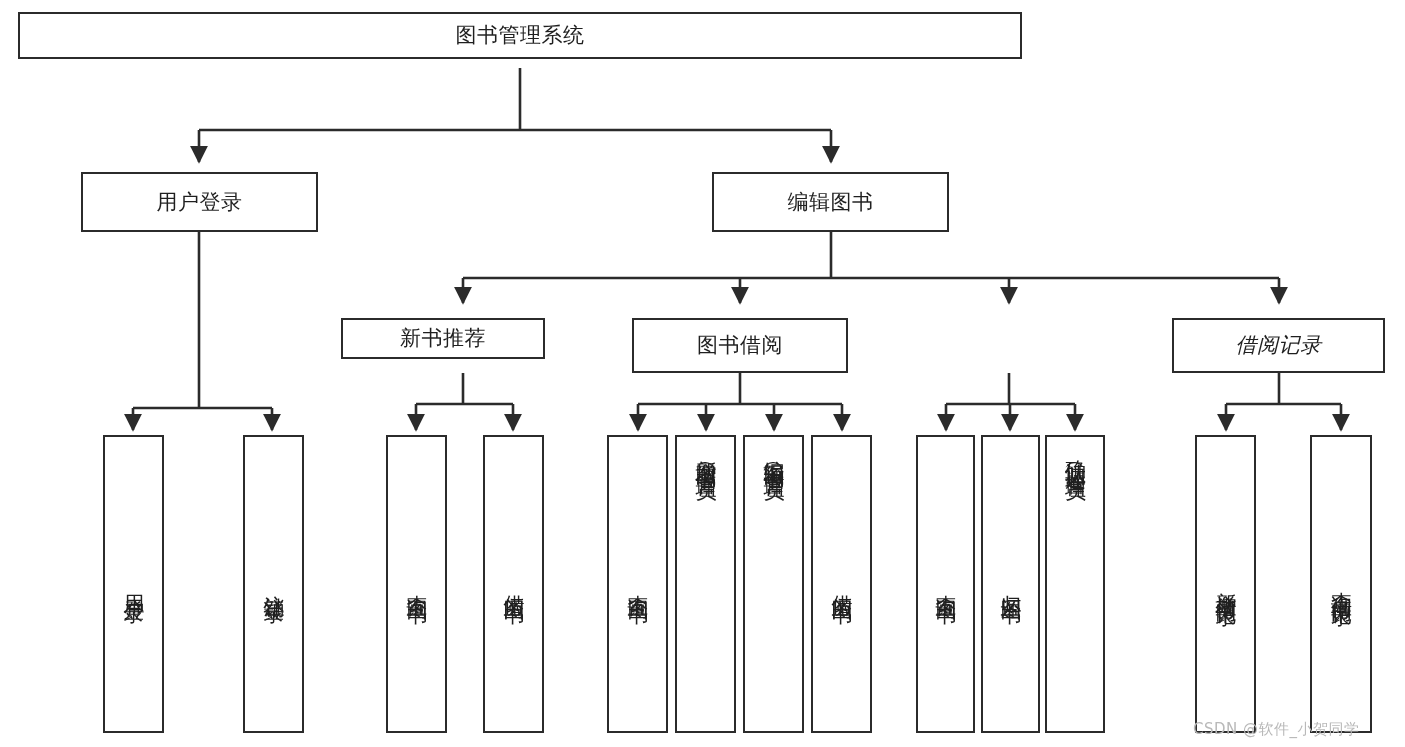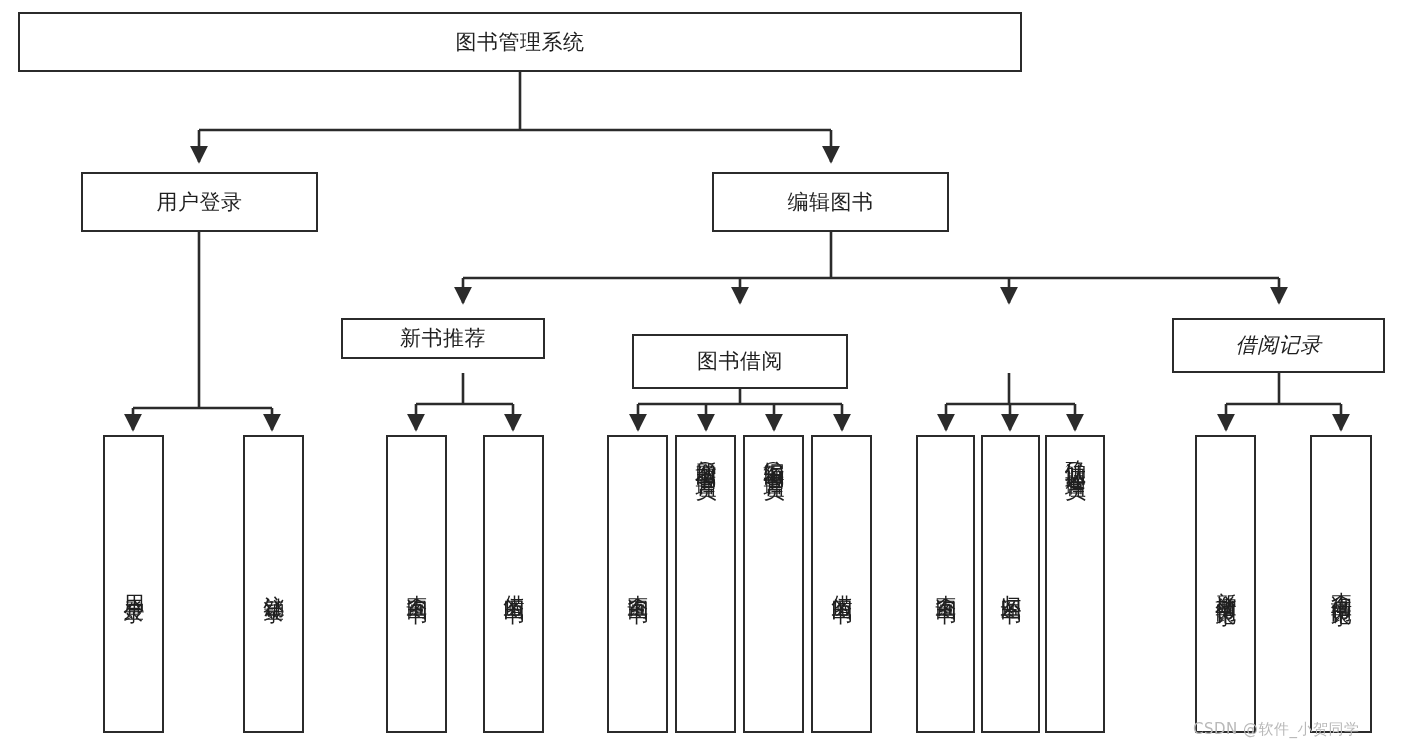--- a/index.html
+++ b/index.html
@@ -118,35 +118,35 @@
       <path d="M 1010 404 L 1010 430" marker-end="url(#arrow)"></path>
       <path d="M 1075 404 L 1075 430" marker-end="url(#arrow)"></path>
 
       <path d="M 1279 373 L 1279 404"></path>
       <path d="M 1226 404 L 1341 404"></path>
       <path d="M 1226 404 L 1226 430" marker-end="url(#arrow)"></path>
       <path d="M 1341 404 L 1341 430" marker-end="url(#arrow)"></path>
     </g>
   </svg>
 
-  <div class="node" style="left:18px; top:12px; width:1004px; height:60px;">
+  <div class="node" style="left:18px; top:12px; width:1004px; height:47px;">
     <span class="label">图书管理系统</span>
   </div>
 
   <div class="node" style="left:81px; top:172px; width:237px; height:60px;">
     <span class="label">用户登录</span>
   </div>
   <div class="node" style="left:712px; top:172px; width:237px; height:60px;">
     <span class="label">编辑图书</span>
   </div>
 
   <div class="node" style="left:341px; top:318px; width:204px; height:41px;">
     <span class="label">新书推荐</span>
   </div>
-  <div class="node" style="left:632px; top:334px; width:216px; height:55px;">
+  <div class="node" style="left:632px; top:318px; width:216px; height:55px;">
     <span class="label">图书借阅</span>
   </div>
   <div class="node" style="left:1172px; top:318px; width:213px; height:55px;font-style:italic;">
     <span class="label">借阅记录</span>
   </div>
 
   <div class="node vertical mid" style="left:103px; top:435px; width:61px; height:298px;">
     <span class="label">用户登录</span>
   </div>
   <div class="node vertical mid" style="left:243px; top:435px; width:61px; height:298px;">

